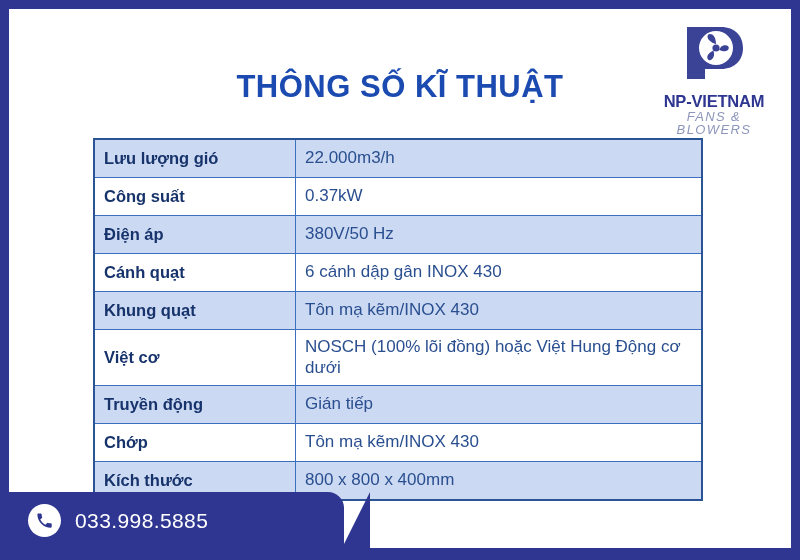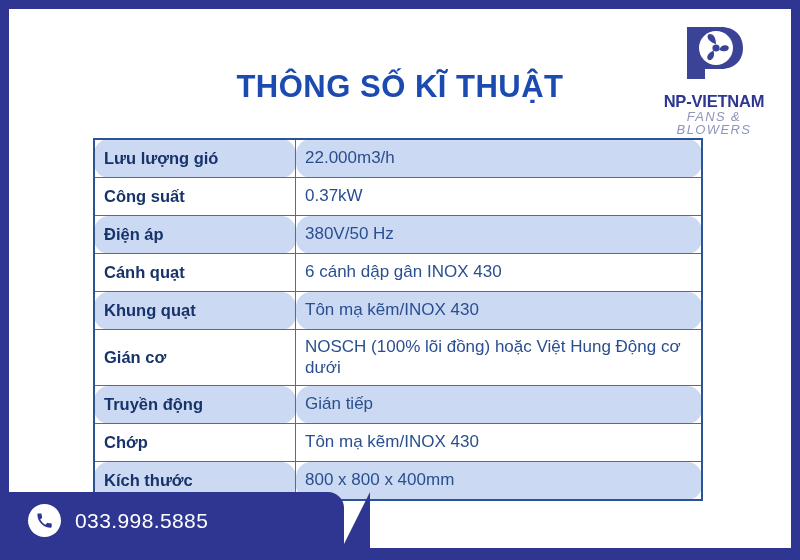--- a/index.html
+++ b/index.html
@@ -112,21 +112,21 @@
     font-weight: bold;
     color: #17336b;
     white-space: nowrap;
   }
   td.val {
     font-size: 17px;
     font-weight: normal;
     color: #2a4f90;
   }
   tr.tall td { height: 47px; }
-  tr.norm td { height: 29px; border-radius: 15px; }
+  tr.norm td { height: 29px; }
 
   
   .phone-banner {
     position: absolute;
     left: 9px;
     bottom: 12px;
     width: 335px;
     height: 56px;
     background: #2e3691;
     border-top-right-radius: 16px;
@@ -222,21 +222,21 @@
         <td class="key">Cánh quạt</td>
         <td class="val">6 cánh dập gân INOX 430</td>
       </tr>
 
       <tr class="shade norm">
         <td class="key">Khung quạt</td>
         <td class="val">Tôn mạ kẽm/INOX 430</td>
       </tr>
 
       <tr class="plain tall">
-        <td class="key">Gián cơ</td>
+        <td class="key">Việt cơ</td>
         <td class="val">NOSCH (100% lõi đồng) hoặc Việt Hung Động cơ dưới</td>
       </tr>
 
       <tr class="shade norm">
         <td class="key">Truyền động</td>
         <td class="val">Gián tiếp</td>
       </tr>
 
       <tr class="plain norm">
         <td class="key">Chớp</td>

